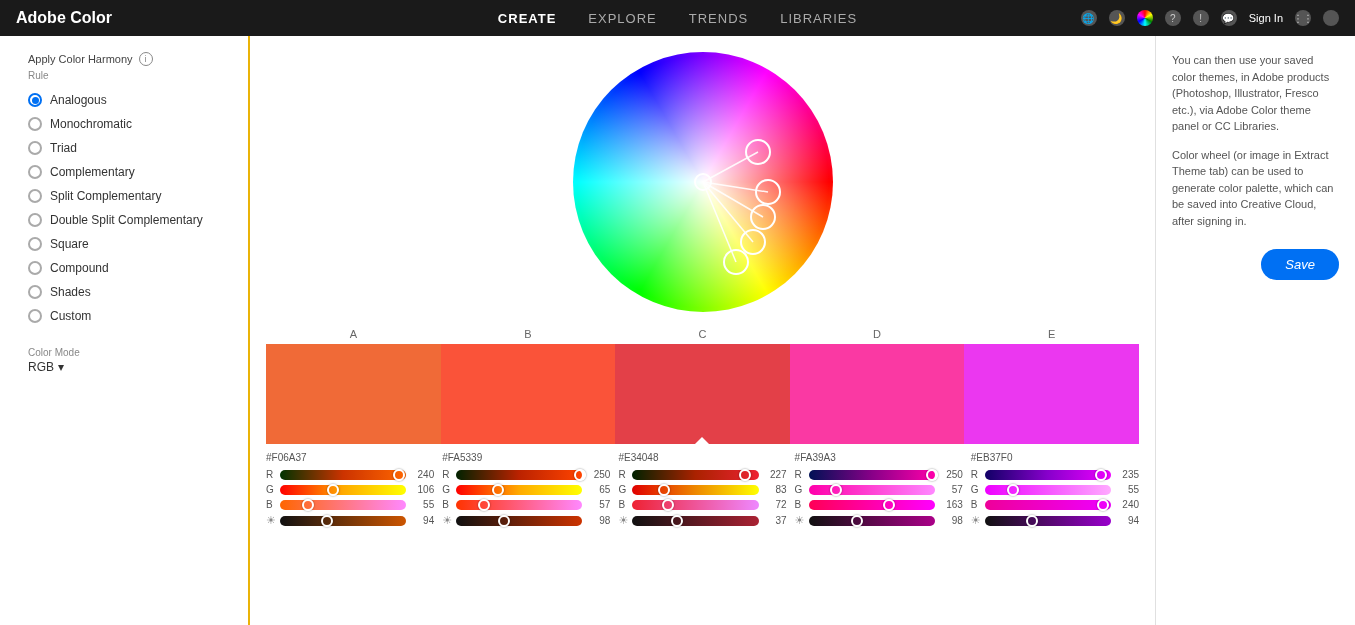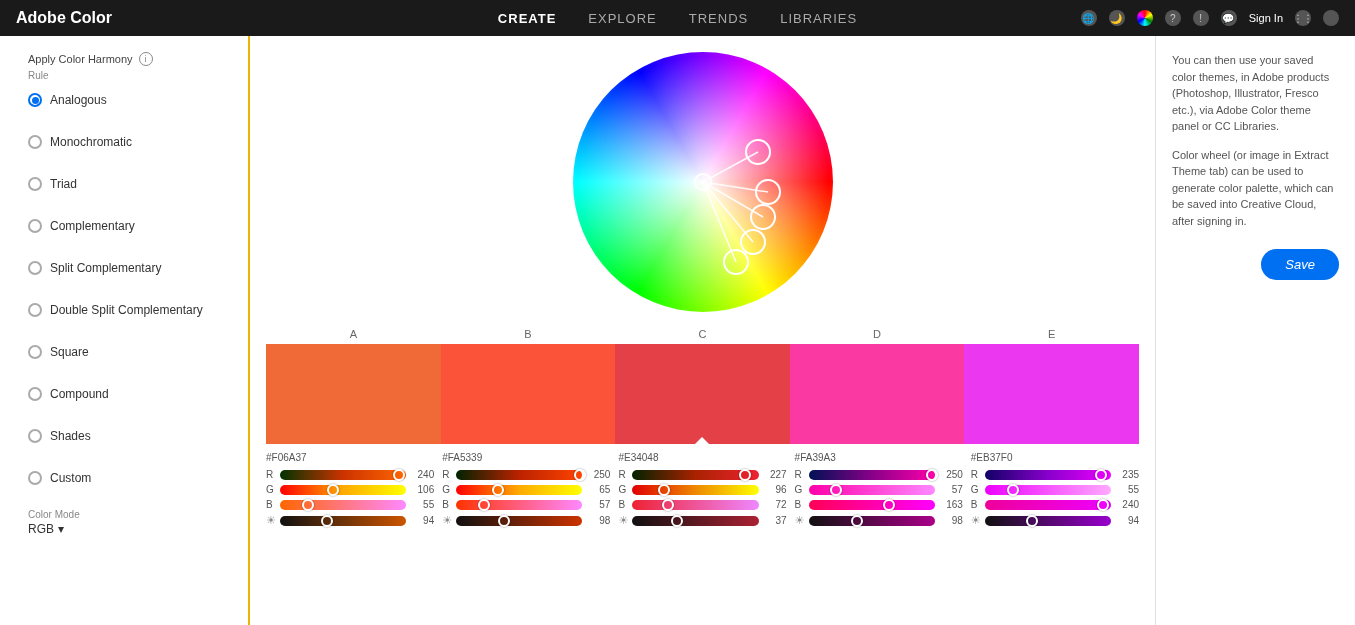--- a/index.html
+++ b/index.html
@@ -86,21 +86,21 @@
       margin-bottom: 4px;
     }
     .rule-label {
       font-size: 10px;
       color: #888;
       margin-bottom: 12px;
     }
     .radio-group {
       display: flex;
       flex-direction: column;
-      gap: 28px;
+      gap: 10px;
     }
     .radio-item {
       display: flex;
       align-items: center;
       gap: 8px;
       cursor: pointer;
       font-size: 12px;
       color: #333;
     }
     .radio-circle {
@@ -487,21 +487,21 @@
             <div class="slider-track" style="background:linear-gradient(to right,#002200,#aa2200,#ee2233);">
               <div class="slider-thumb" style="left:89%;"></div>
             </div>
             <span class="slider-value">227</span>
           </div>
           <div class="slider-row">
             <span class="slider-letter">G</span>
             <div class="slider-track" style="background:linear-gradient(to right,#e00000,#ee8800,#ffff00);">
               <div class="slider-thumb" style="left:25%;"></div>
             </div>
-            <span class="slider-value">96</span>
+            <span class="slider-value">83</span>
           </div>
           <div class="slider-row">
             <span class="slider-letter">B</span>
             <div class="slider-track" style="background:linear-gradient(to right,#ee2233,#ee88ff);">
               <div class="slider-thumb" style="left:28%;"></div>
             </div>
             <span class="slider-value">72</span>
           </div>
           <div class="slider-row">
             <span class="brightness-icon">☀</span>

